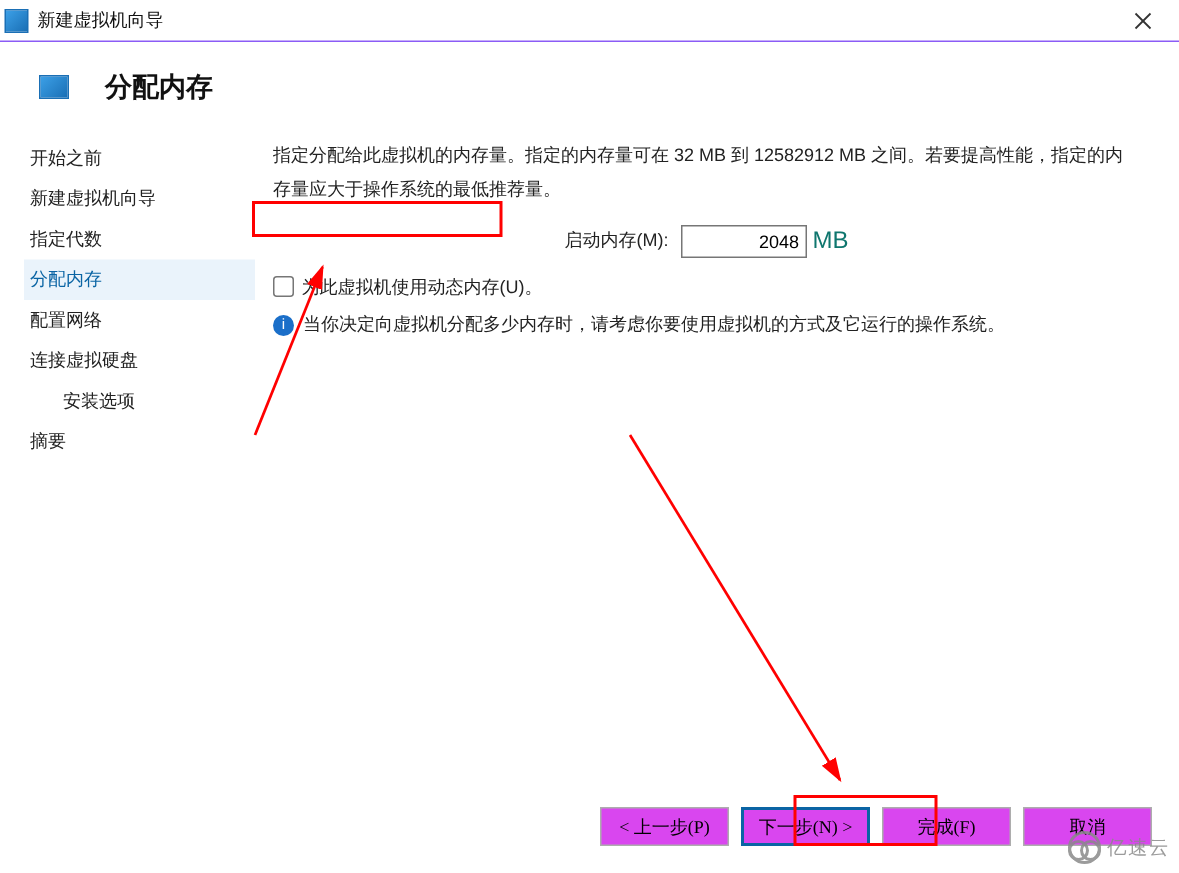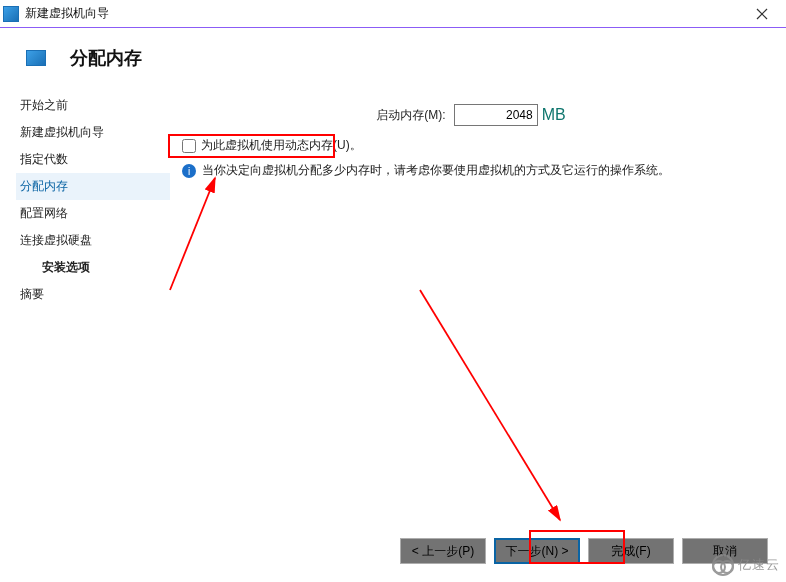--- a/index.html
+++ b/index.html
@@ -11,39 +11,39 @@
 .titlebar .close { width: 42px; height: 28px; display: flex; align-items: center; justify-content: center; cursor: pointer; }
 
 .header { display: flex; align-items: center; padding: 18px 0 14px 26px; }
 .header .page-icon { width: 20px; height: 16px; background: linear-gradient(135deg,#3ca0e7,#1a6fb5); border: 1px solid #1a6fb5; margin-right: 24px; }
 .header h1 { font-size: 18px; font-weight: 600; color: #111; }
 
 .body { display: flex; height: 430px; }
 
 .sidebar { width: 170px; padding: 8px 0 0 16px; }
 .sidebar .step { font-size: 12px; color: #222; padding: 5px 4px; cursor: pointer; }
-.sidebar .step.indent { padding-left: 26px; font-weight: bold; }
+.sidebar .step.indent { padding-left: 26px; }
 .sidebar .step.current { background: #eaf3fb; color: #0a64a4; }
 
 .main { flex: 1; padding: 8px 26px 0 12px; position: relative; }
 .desc { font-size: 12px; color: #222; line-height: 1.9; }
 .memrow { display: flex; align-items: center; margin-top: 10px; height: 26px; justify-content: center; }
 .memlabel { font-size: 12px; color: #222; margin-right: 8px; }
 .meminput { width: 84px; height: 22px; border: 1px solid #767676; font-size: 12px; text-align: right; padding: 0 4px; }
 .memunit { font-size: 16px; color: #0f766e; margin-left: 4px; }
 .redbox1 { position: absolute; border: 2px solid #ff0000; pointer-events: none; }
 .dyn { display: flex; align-items: center; margin-top: 9px; }
 .dyn input[type=checkbox] { width: 14px; height: 14px; margin-right: 5px; }
 .dyn label { font-size: 12px; color: #222; }
 .info { display: flex; align-items: flex-start; margin-top: 8px; }
 .info .info-icon { width: 14px; height: 14px; border-radius: 50%; background: #1b6fc9; color: #fff; font-size: 10px; display: flex; align-items: center; justify-content: center; margin-right: 6px; margin-top: 2px; }
 .info span { font-size: 12px; color: #222; }
 
 .buttons { position: absolute; bottom: 18px; right: 18px; display: flex; gap: 8px; }
-.btn { min-width: 86px; height: 26px; border: 1px solid #adadad; background: #737373; font-size: 12px; display: flex; align-items: center; justify-content: center; cursor: pointer; }
+.btn { min-width: 86px; height: 26px; border: 1px solid #adadad; background: #d946ef; font-size: 12px; display: flex; align-items: center; justify-content: center; cursor: pointer; font-family: Liberation Serif, serif; }
 .btn.primary { border: 2px solid #0a64a4; }
 
 .annot { position: absolute; pointer-events: none; }
 
 .watermark { position: absolute; right: 6px; bottom: 6px; display: flex; align-items: center; gap: 4px; opacity: .85; pointer-events: none; }
 .watermark .wm-ico { width: 22px; height: 22px; border-radius: 50%; border: 2px solid #8a8a8a; position: relative; }
 .watermark .wm-ico::before, .watermark .wm-ico::after { content:""; position:absolute; width:10px;height:10px;border-radius:50%;border:2px solid #8a8a8a; }
 .watermark .wm-ico::before { left:-2px; top:4px; }
 .watermark .wm-ico::after { right:-2px; top:4px; }
 .watermark .wm-text { font-size: 13px; color: #8a8a8a; letter-spacing: 1px; }
@@ -73,20 +73,21 @@
     <div class="step">新建虚拟机向导</div>
     <div class="step">指定代数</div>
     <div class="step current">分配内存</div>
     <div class="step">配置网络</div>
     <div class="step">连接虚拟硬盘</div>
     <div class="step indent">安装选项</div>
     <div class="step">摘要</div>
   </div>
 
   <div class="main">
+    <div class="desc">指定分配给此虚拟机的内存量。指定的内存量可在 32 MB 到 12582912 MB 之间。若要提高性能，指定的内存量应大于操作系统的最低推荐量。</div>
 
     <div class="memrow">
       <span class="memlabel">启动内存(M):</span>
       <input class="meminput" type="text" value="2048" style="">
       <span class="memunit">MB</span>
     </div>
 
     <div class="dyn">
       <input type="checkbox" id="dyn" style="">
       <label for="dyn">为此虚拟机使用动态内存(U)。</label>

